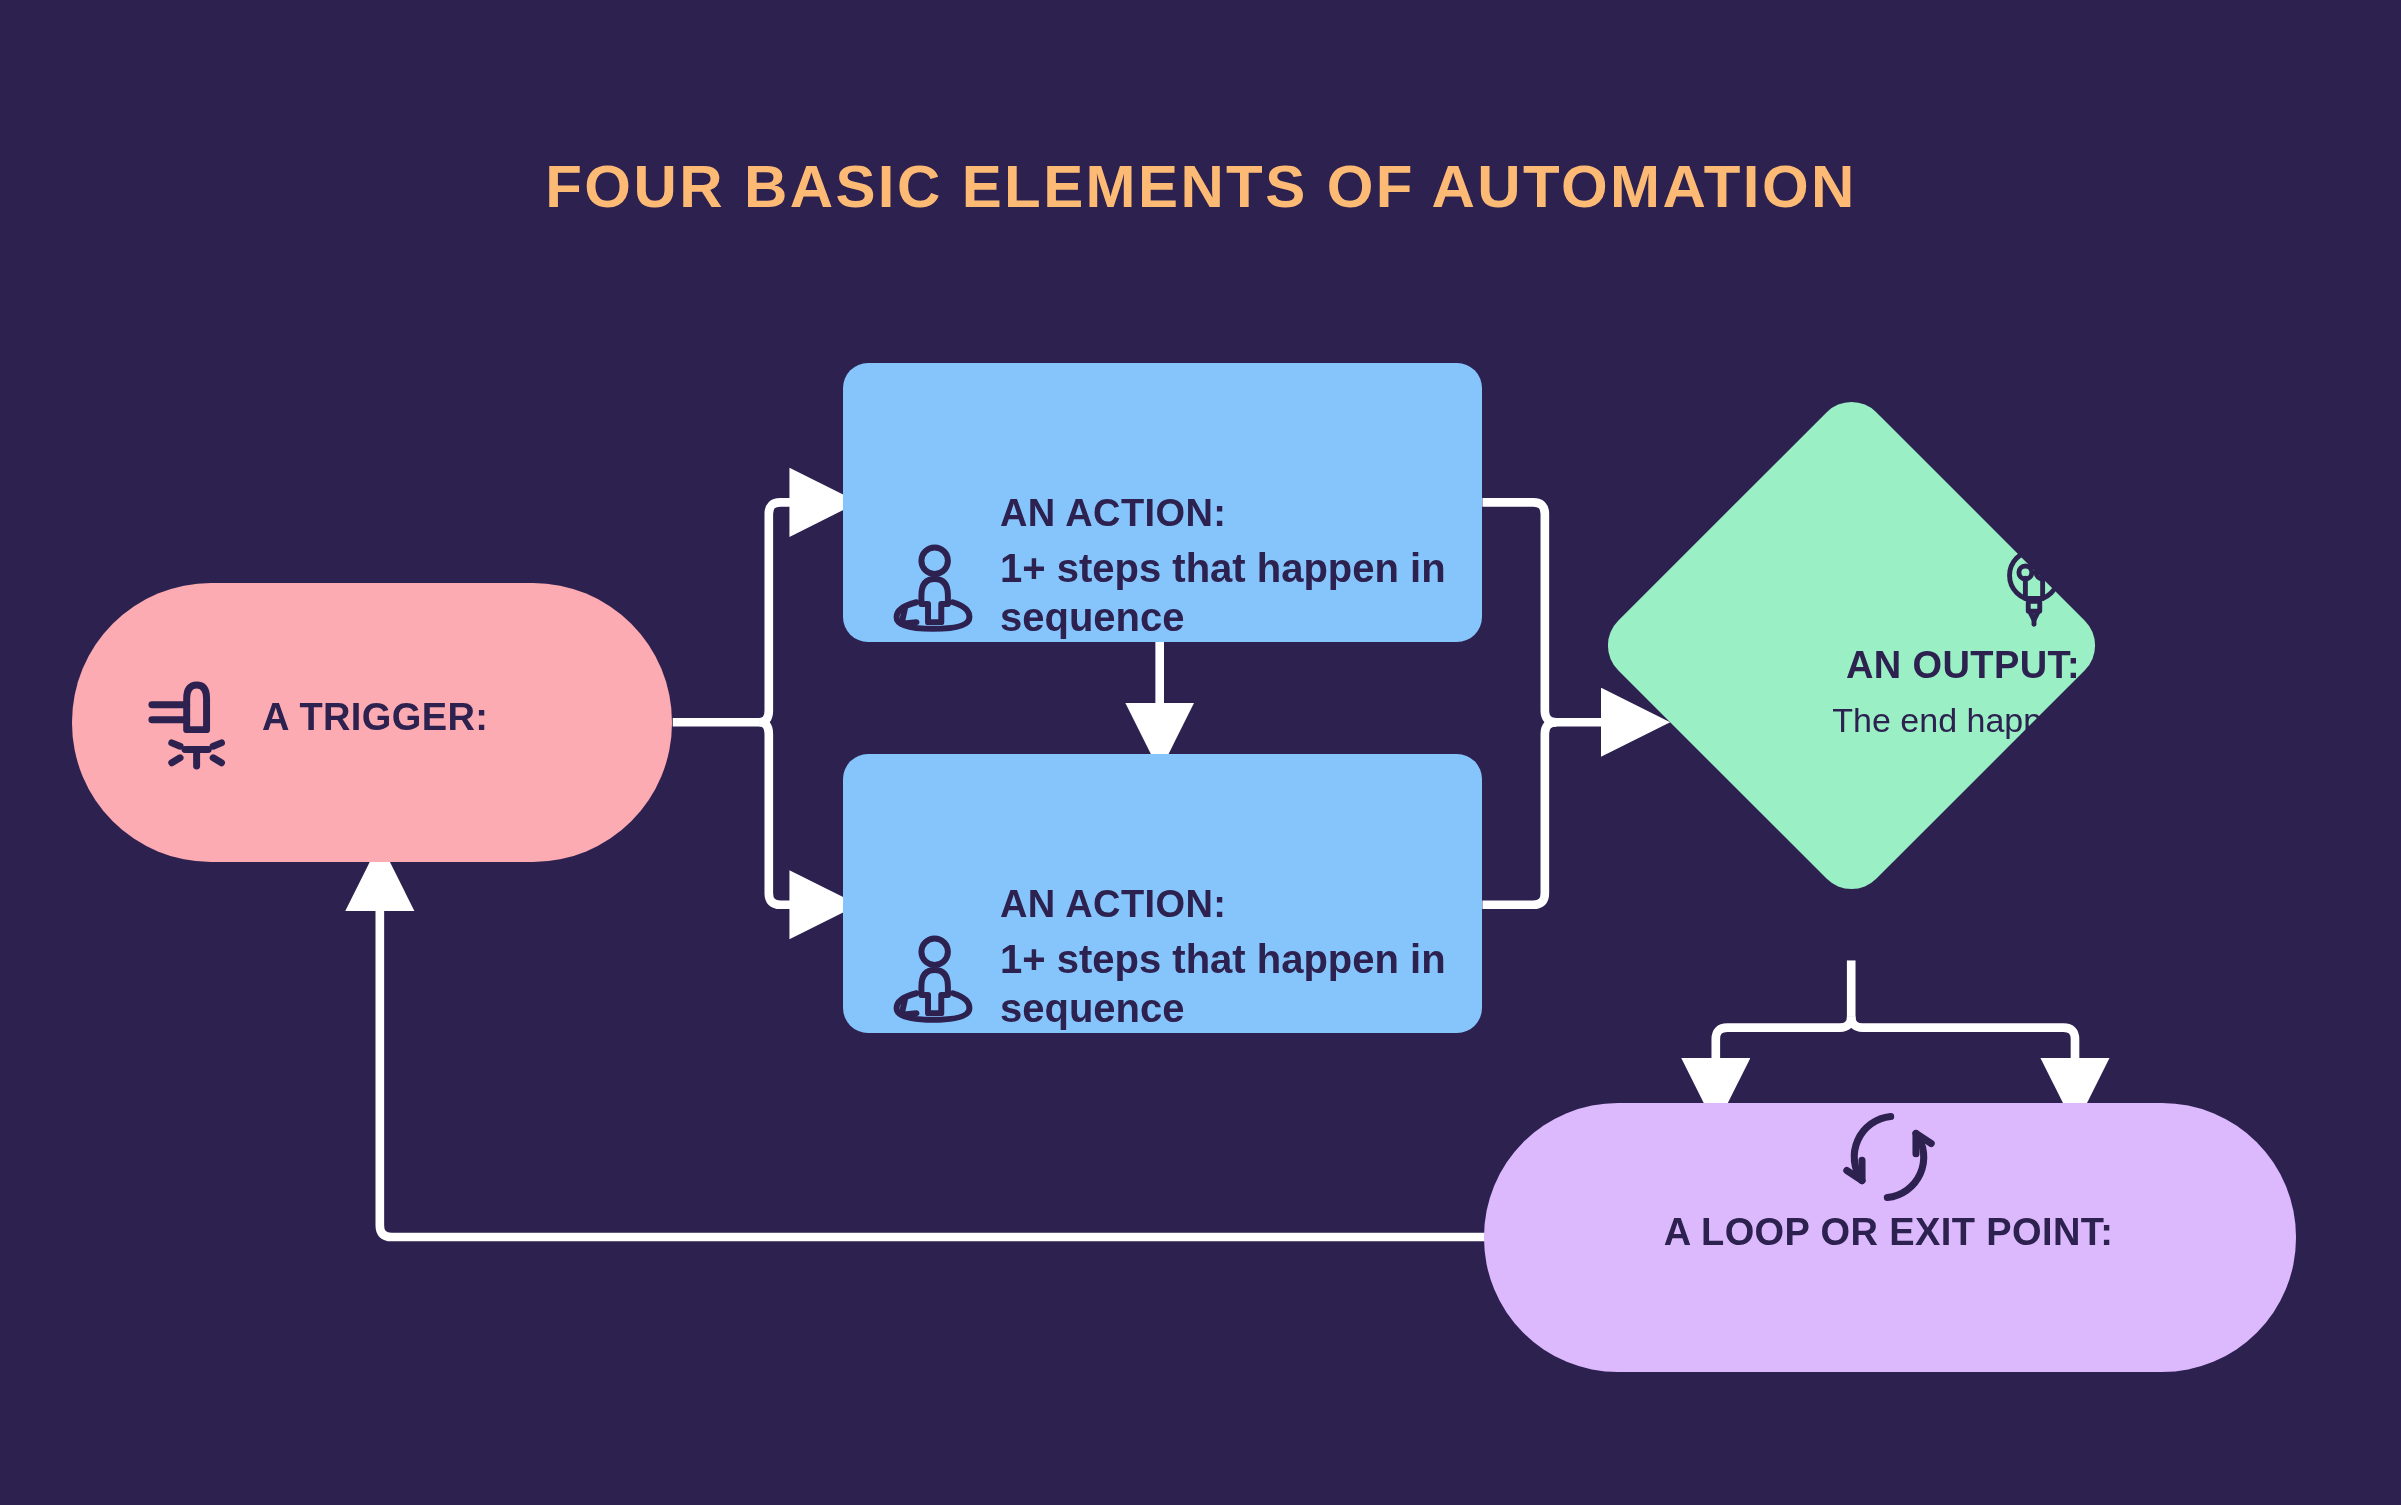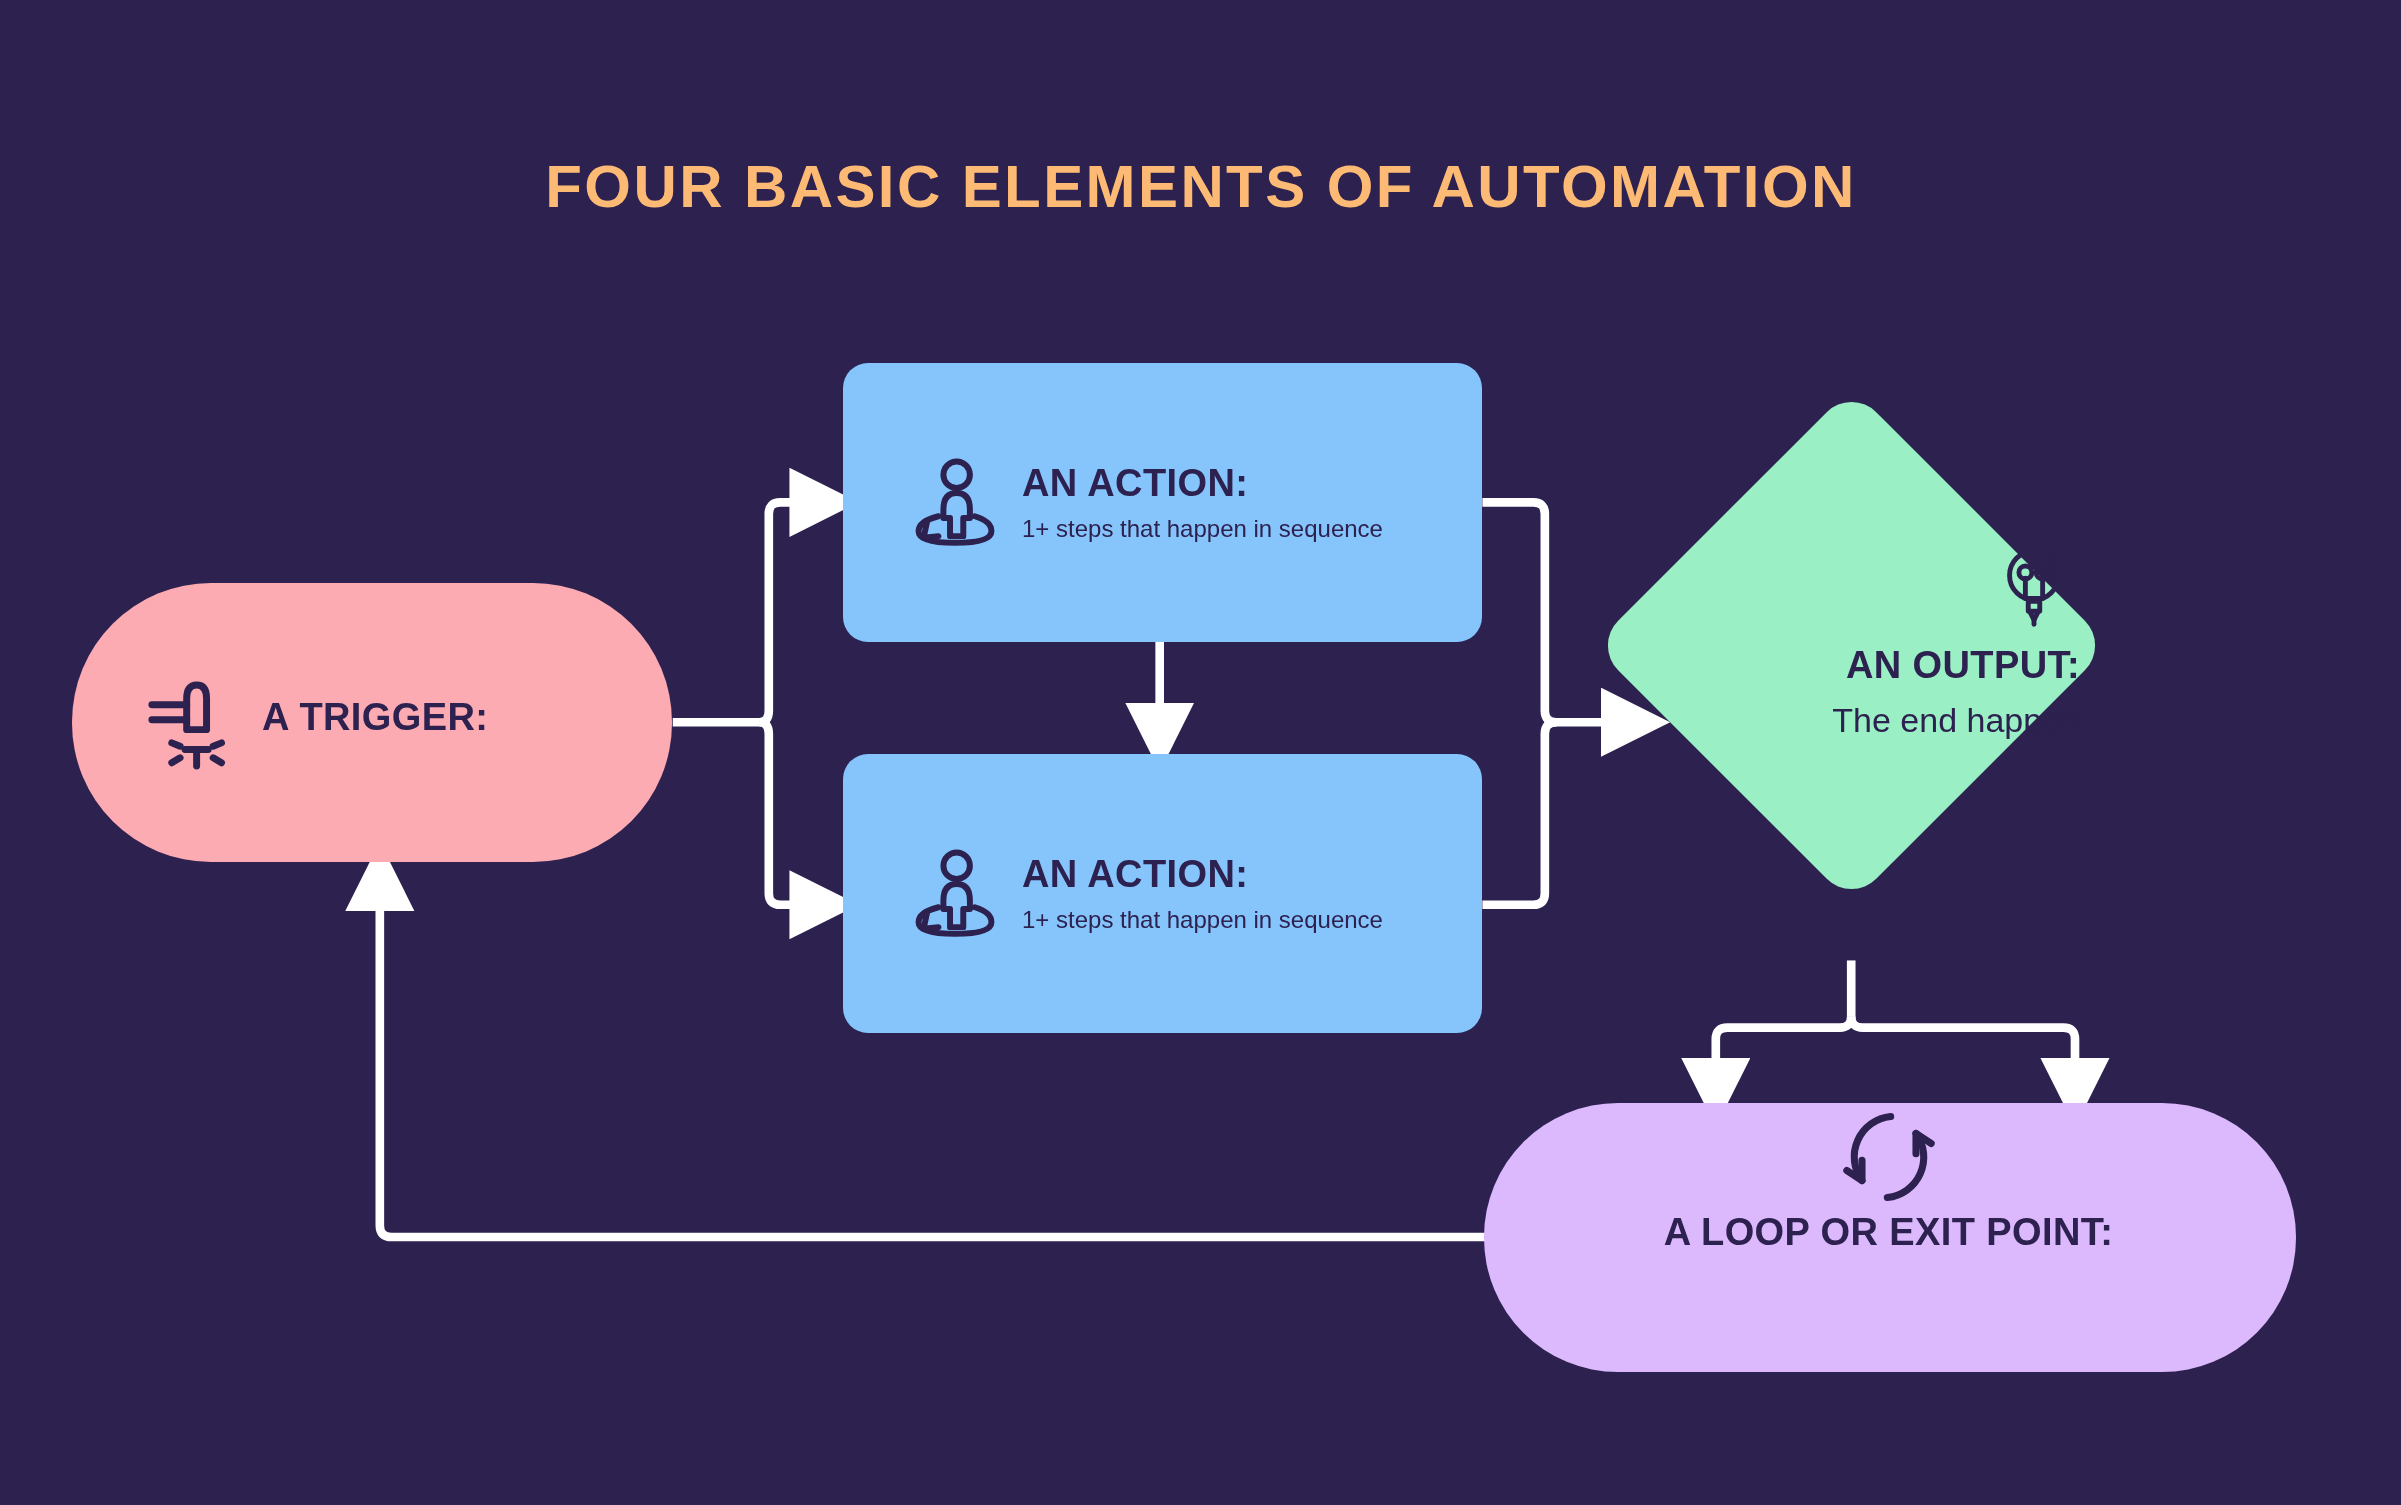--- a/index.html
+++ b/index.html
@@ -68,27 +68,28 @@
   #trigger .icon-wrap { width: 144px; }
   #trigger .head { font-size: 38px; margin-bottom: 9.6px; }
   #trigger .sub  { font-size: 34px; }
 
   
   .action {
     width: 639px;
     height: 279px;
     background: #85c5fc;
     border-radius: 25px;
-    padding: 0 19px 0 45px;
+    padding: 0 19px 0 23px;
+    align-items: flex-end;
   }
   #action1 { left: 843px; top: 363px; }
   #action2 { left: 843px; top: 754px; }
   .action .icon-wrap { width: 134px; }
   .action .head { font-size: 38px; margin-bottom: 9.6px; }
-  .action .sub  { font-size: 24px; }
+  .action .sub  { font-size: 40px; font-weight: bold; }
 
   
   #output-shape {
     position: absolute;
     left: 1669px;
     top: 463px;
     width: 365px;
     height: 365px;
     background: #9aefc4;
     border-radius: 35px;

